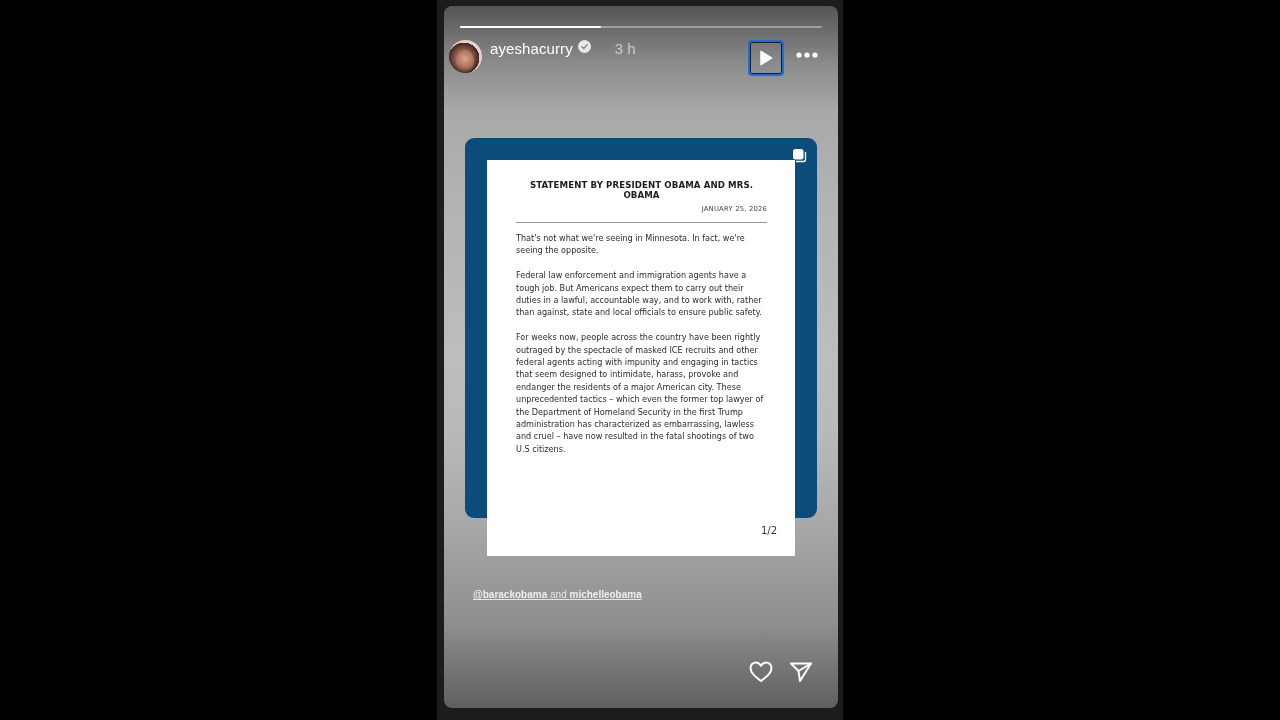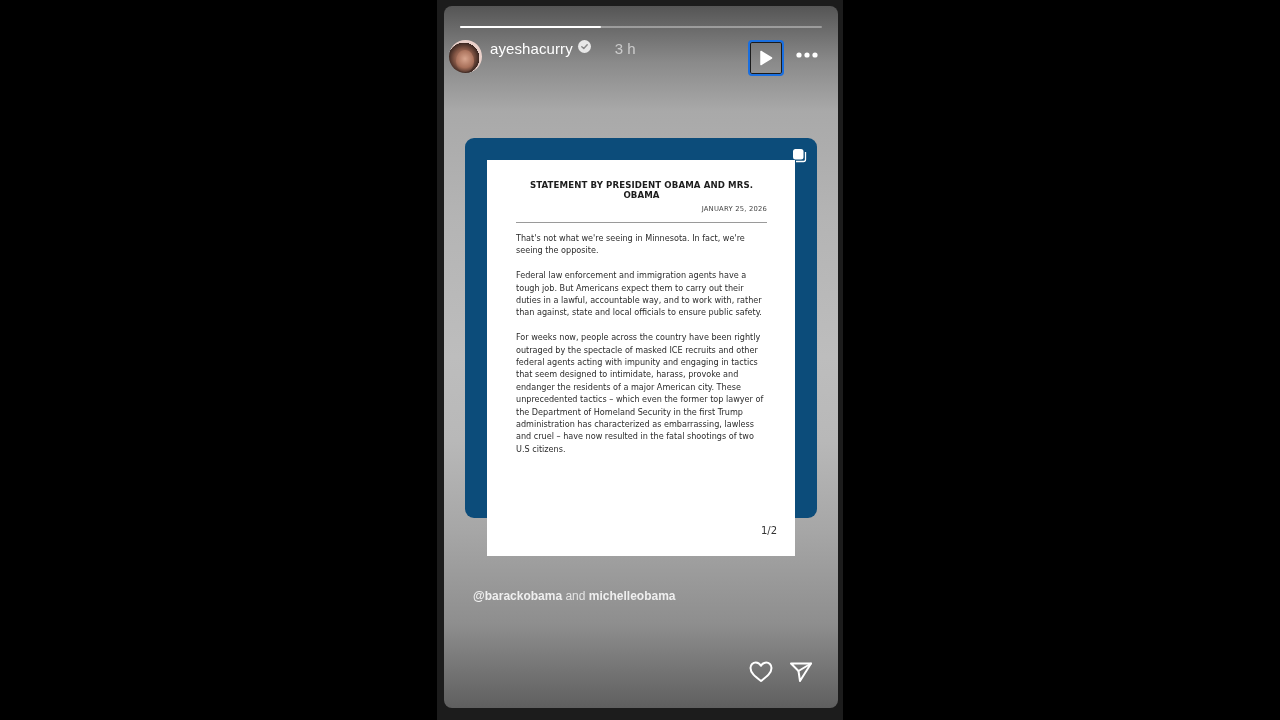--- a/index.html
+++ b/index.html
@@ -83,21 +83,21 @@
     .doc-rule {
       height: 1px; background: #9a9a9a; margin: 9px 0 9px 0;
     }
     .doc-para {
       font-size: 8.1px; line-height: 12.4px; color: #2b2b2b; margin-bottom: 12.4px;
     }
     .page-number {
       position: absolute; right: 18px; bottom: 20px; font-size: 10px; color: #333;
     }
     .mentions {
-      position: absolute; left: 29px; top: 583px; font-size: 12px; color: rgba(255,255,255,0.75);
+      position: absolute; left: 29px; top: 583px; font-size: 10px; color: rgba(255,255,255,0.75); text-decoration: underline;
     }
     .mentions b { font-weight: 700; color: rgba(255,255,255,0.85); }
     .action-icon {
       position: absolute; width: 26px; height: 26px; cursor: pointer;
       display: flex; align-items: center; justify-content: center;
     }
   </style>
 </head>
 <body>
 

